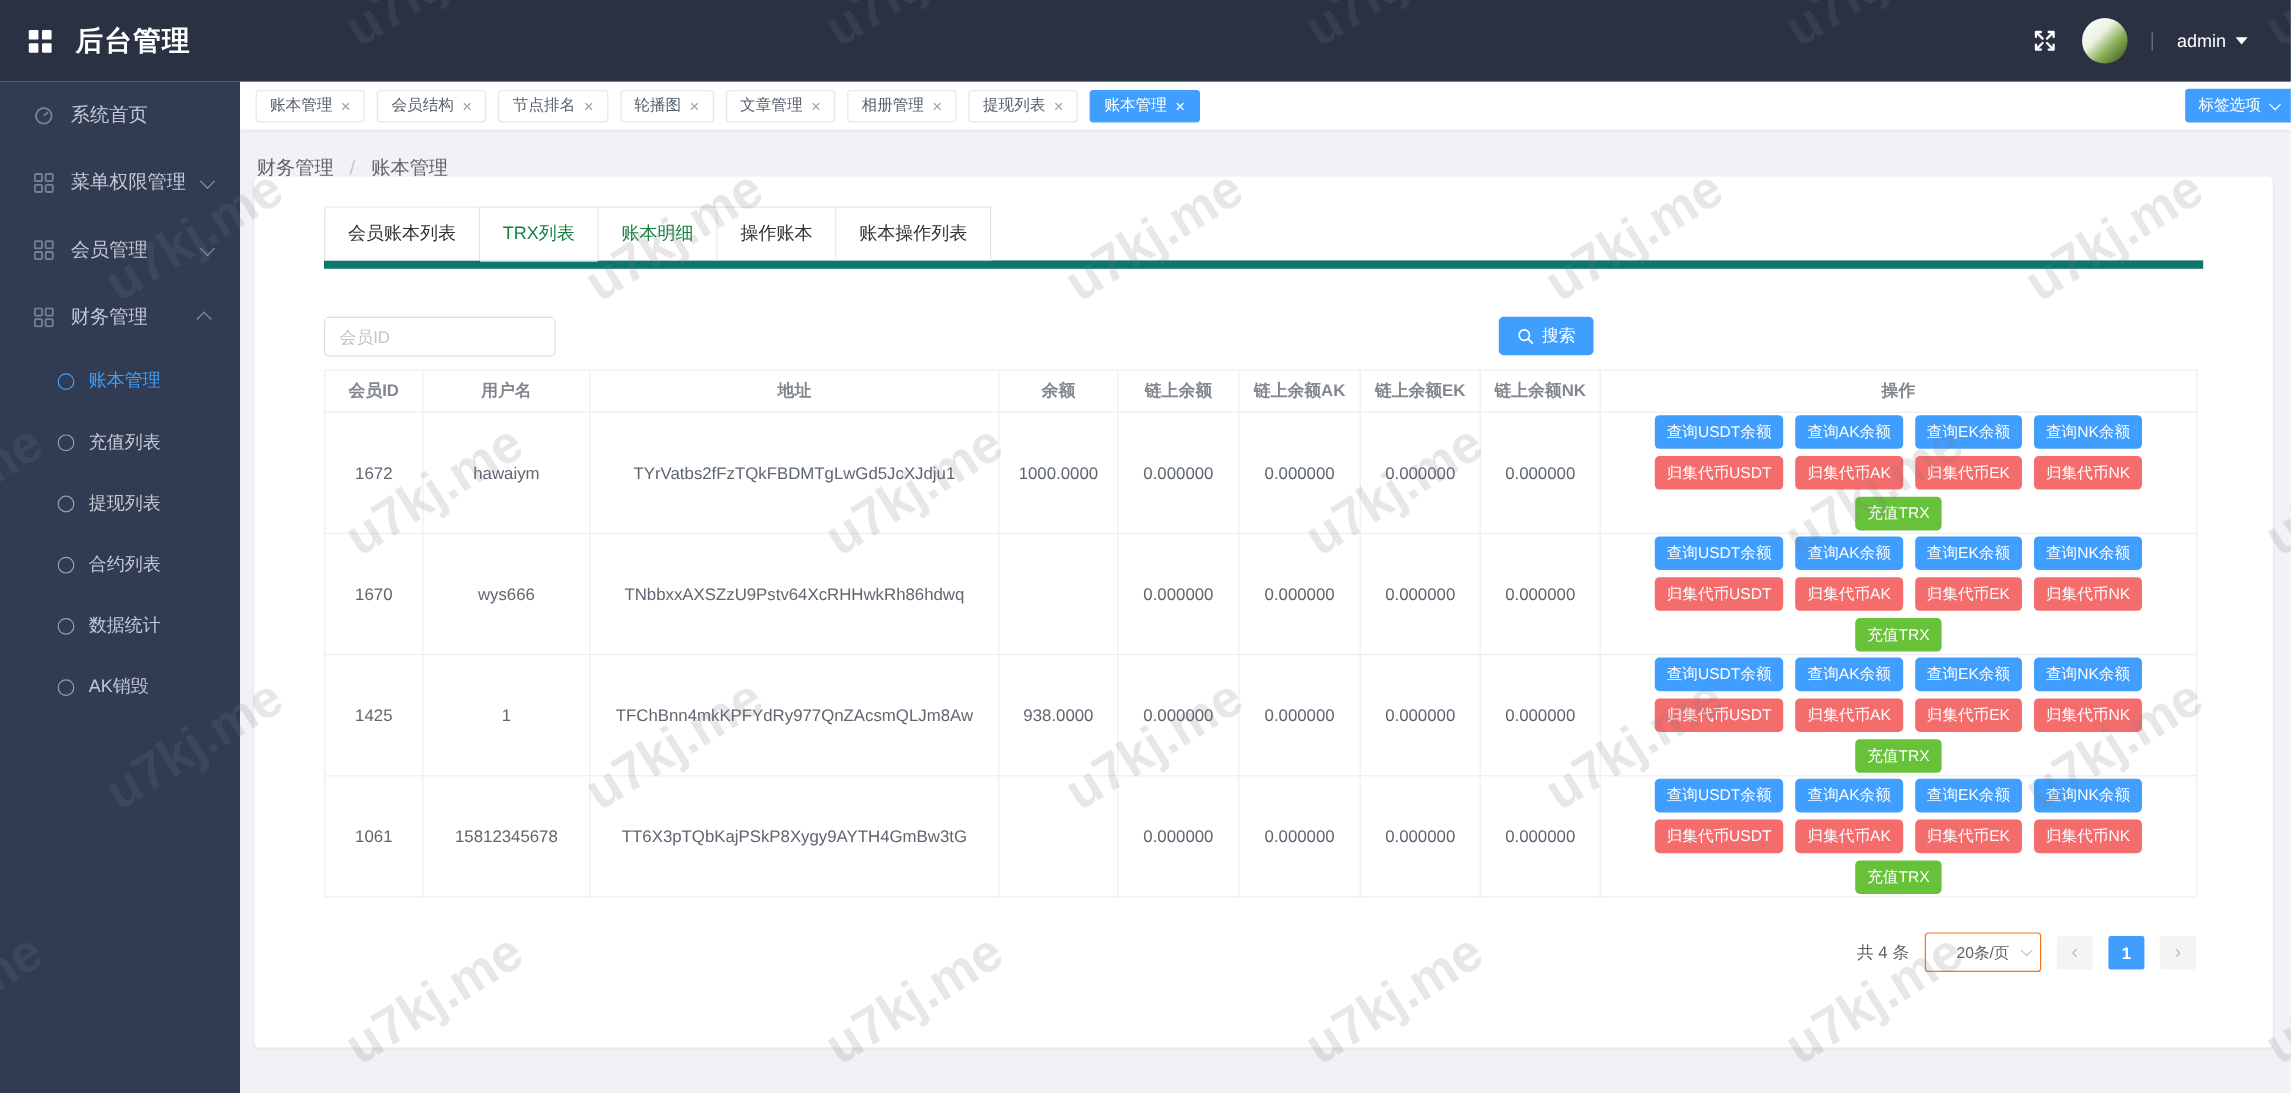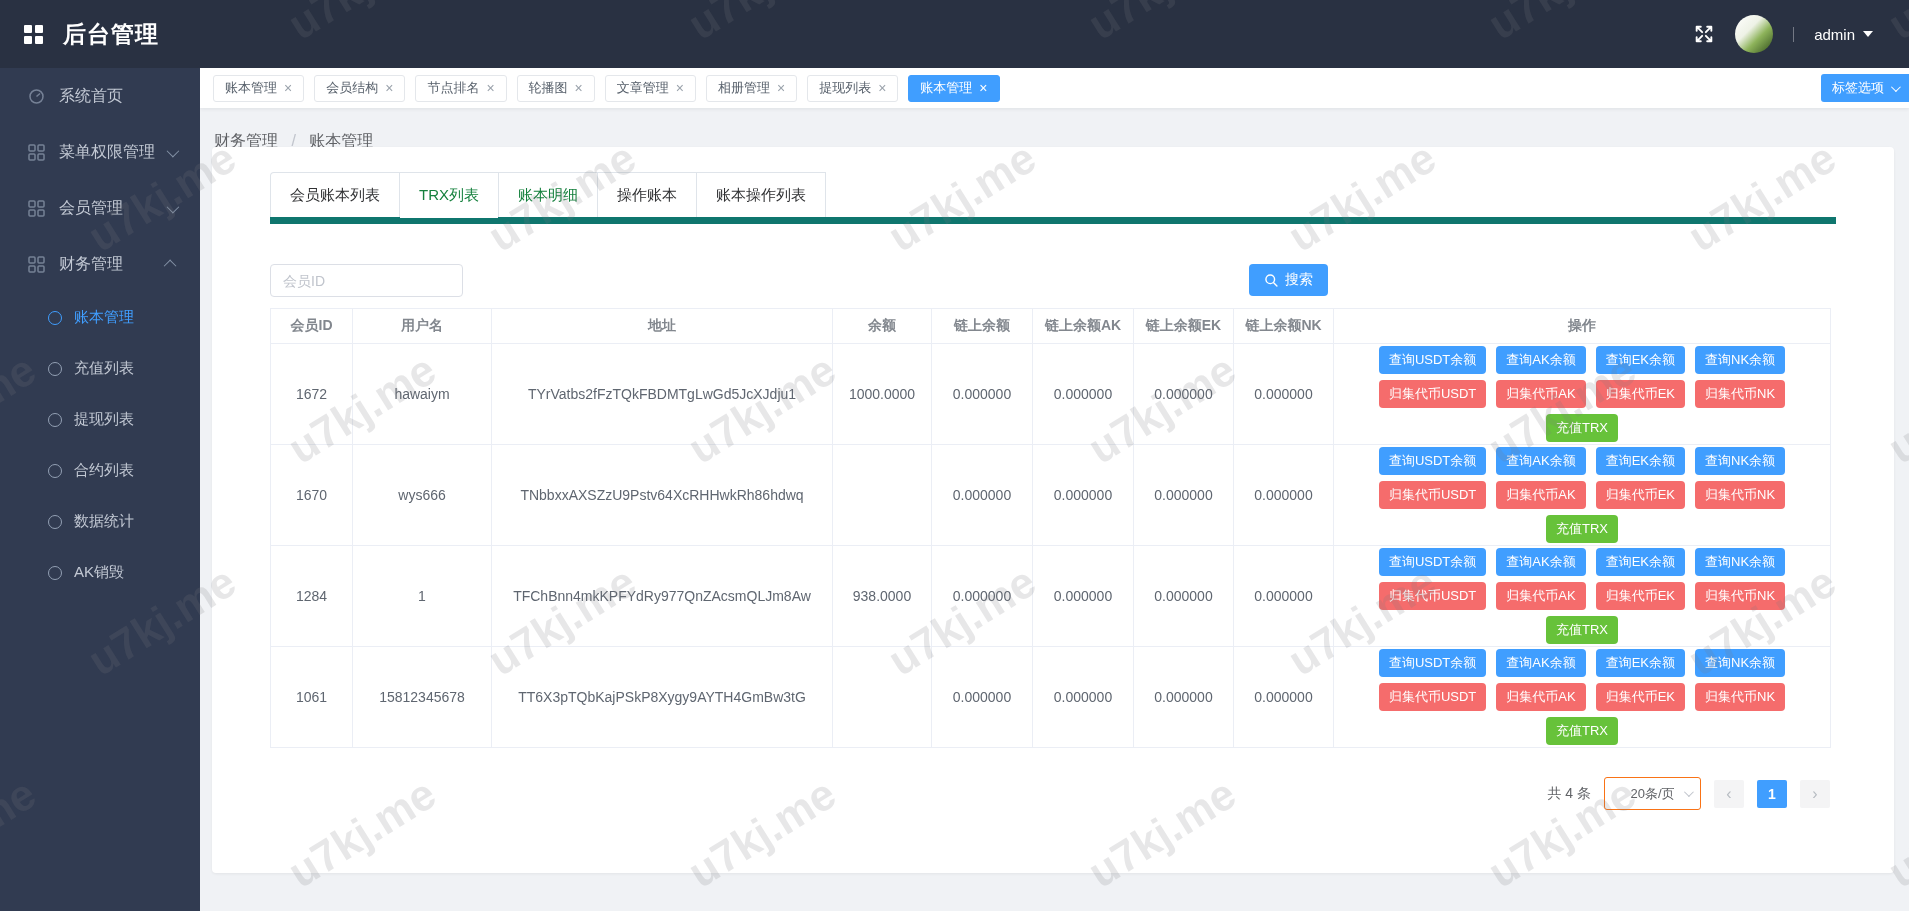--- a/index.html
+++ b/index.html
@@ -361,21 +361,21 @@
                   <button class="abtn red">归集代币EK</button>
                   <button class="abtn red">归集代币NK</button>
                 </div>
                 <div class="aline">
                   <button class="abtn green">充值TRX</button>
                 </div>
               </div>
             </td>
           </tr>
           <tr>
-            <td>1284</td>
+            <td>1425</td>
             <td>1</td>
             <td>TFChBnn4mkKPFYdRy977QnZAcsmQLJm8Aw</td>
             <td>938.0000</td>
             <td>0.000000</td>
             <td>0.000000</td>
             <td>0.000000</td>
             <td>0.000000</td>
             <td>
               <div class="actions">
                 <div class="aline">

